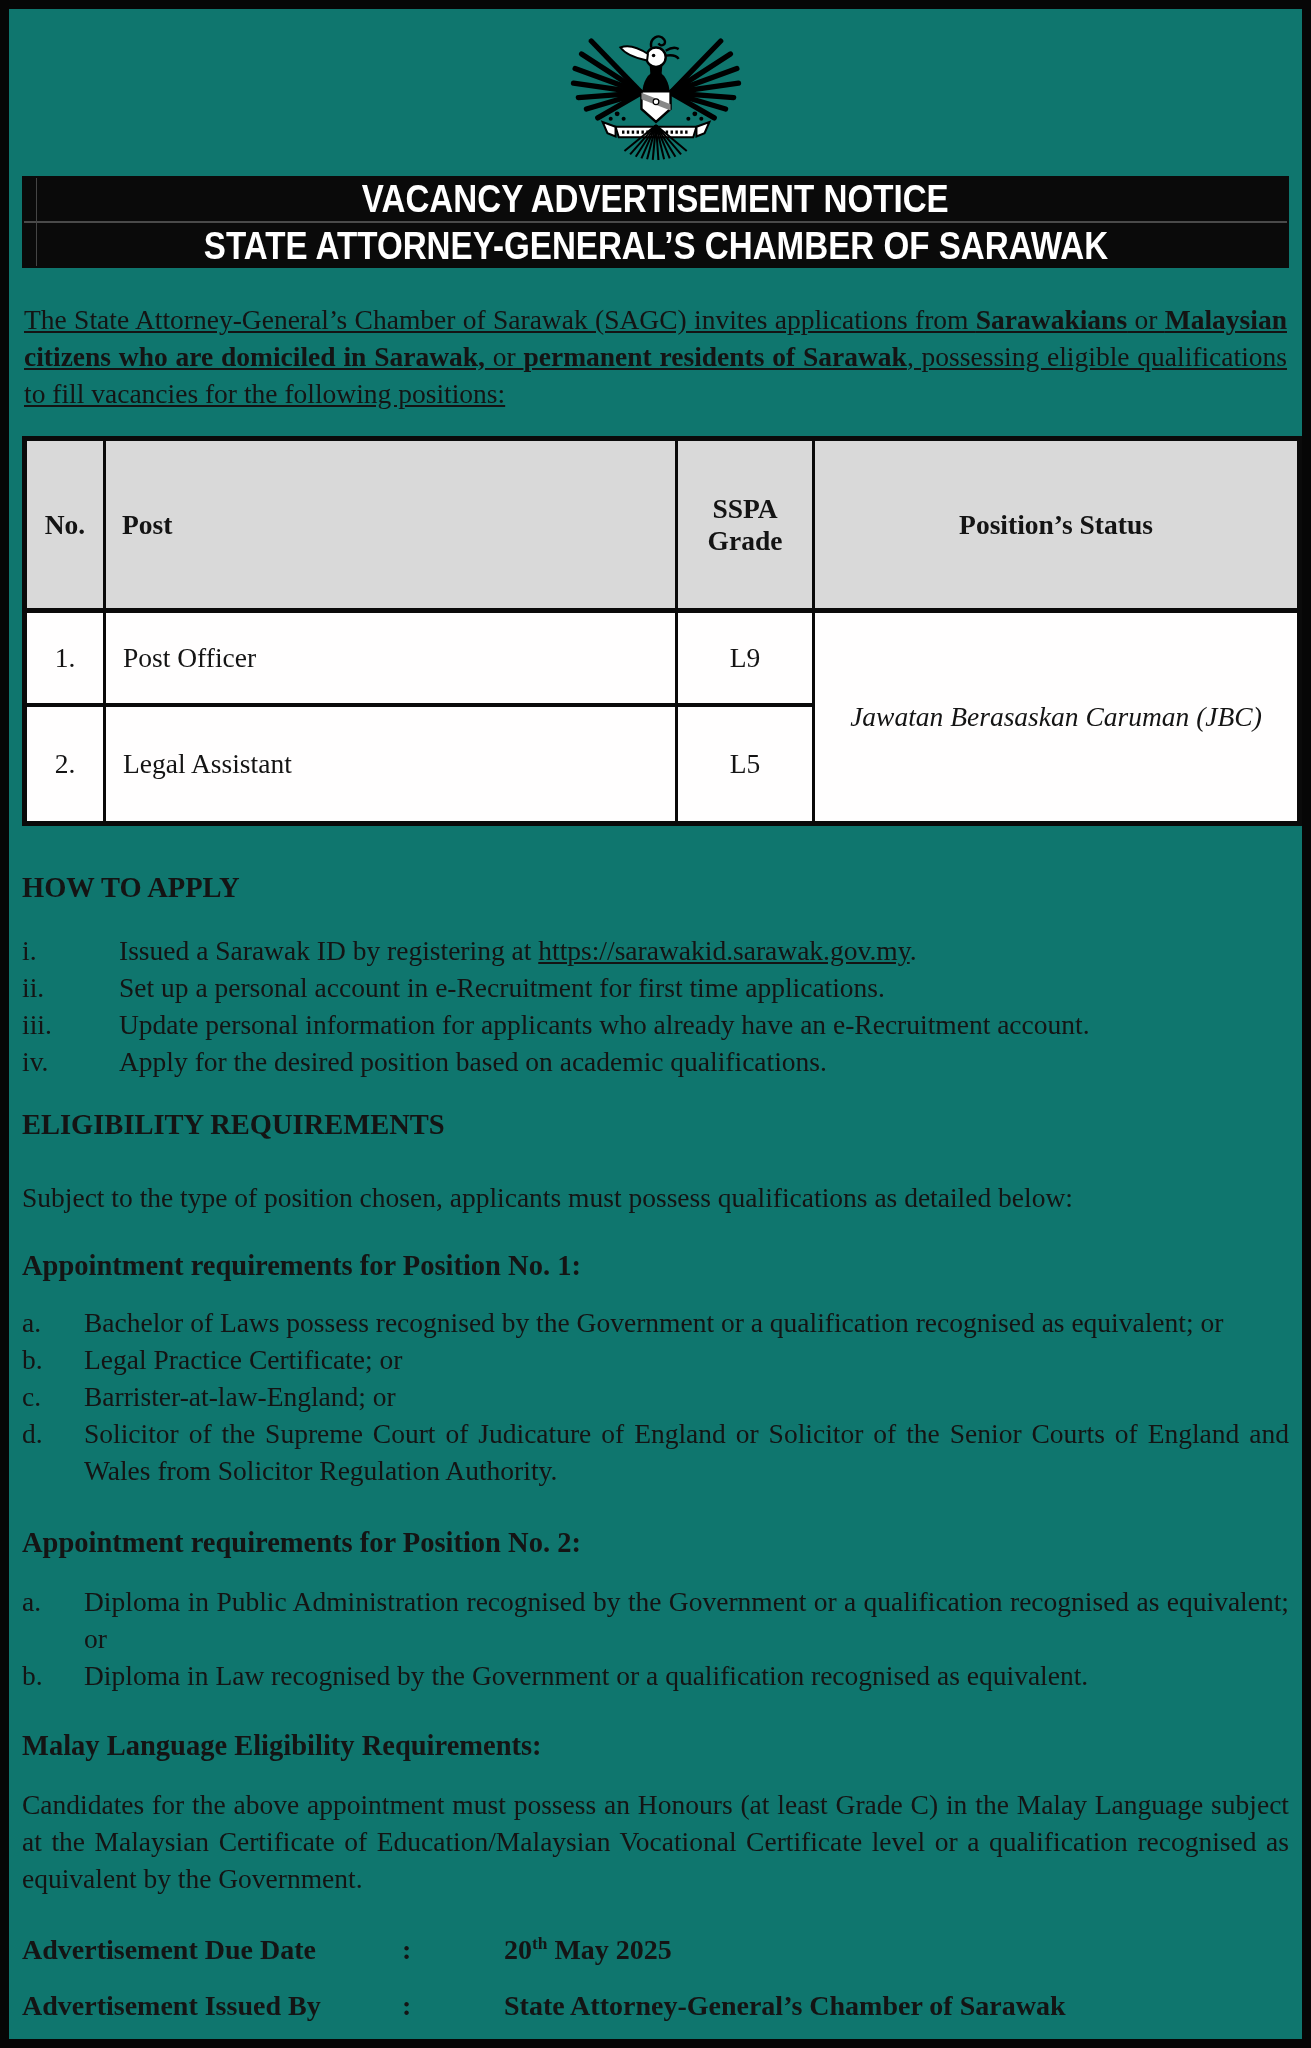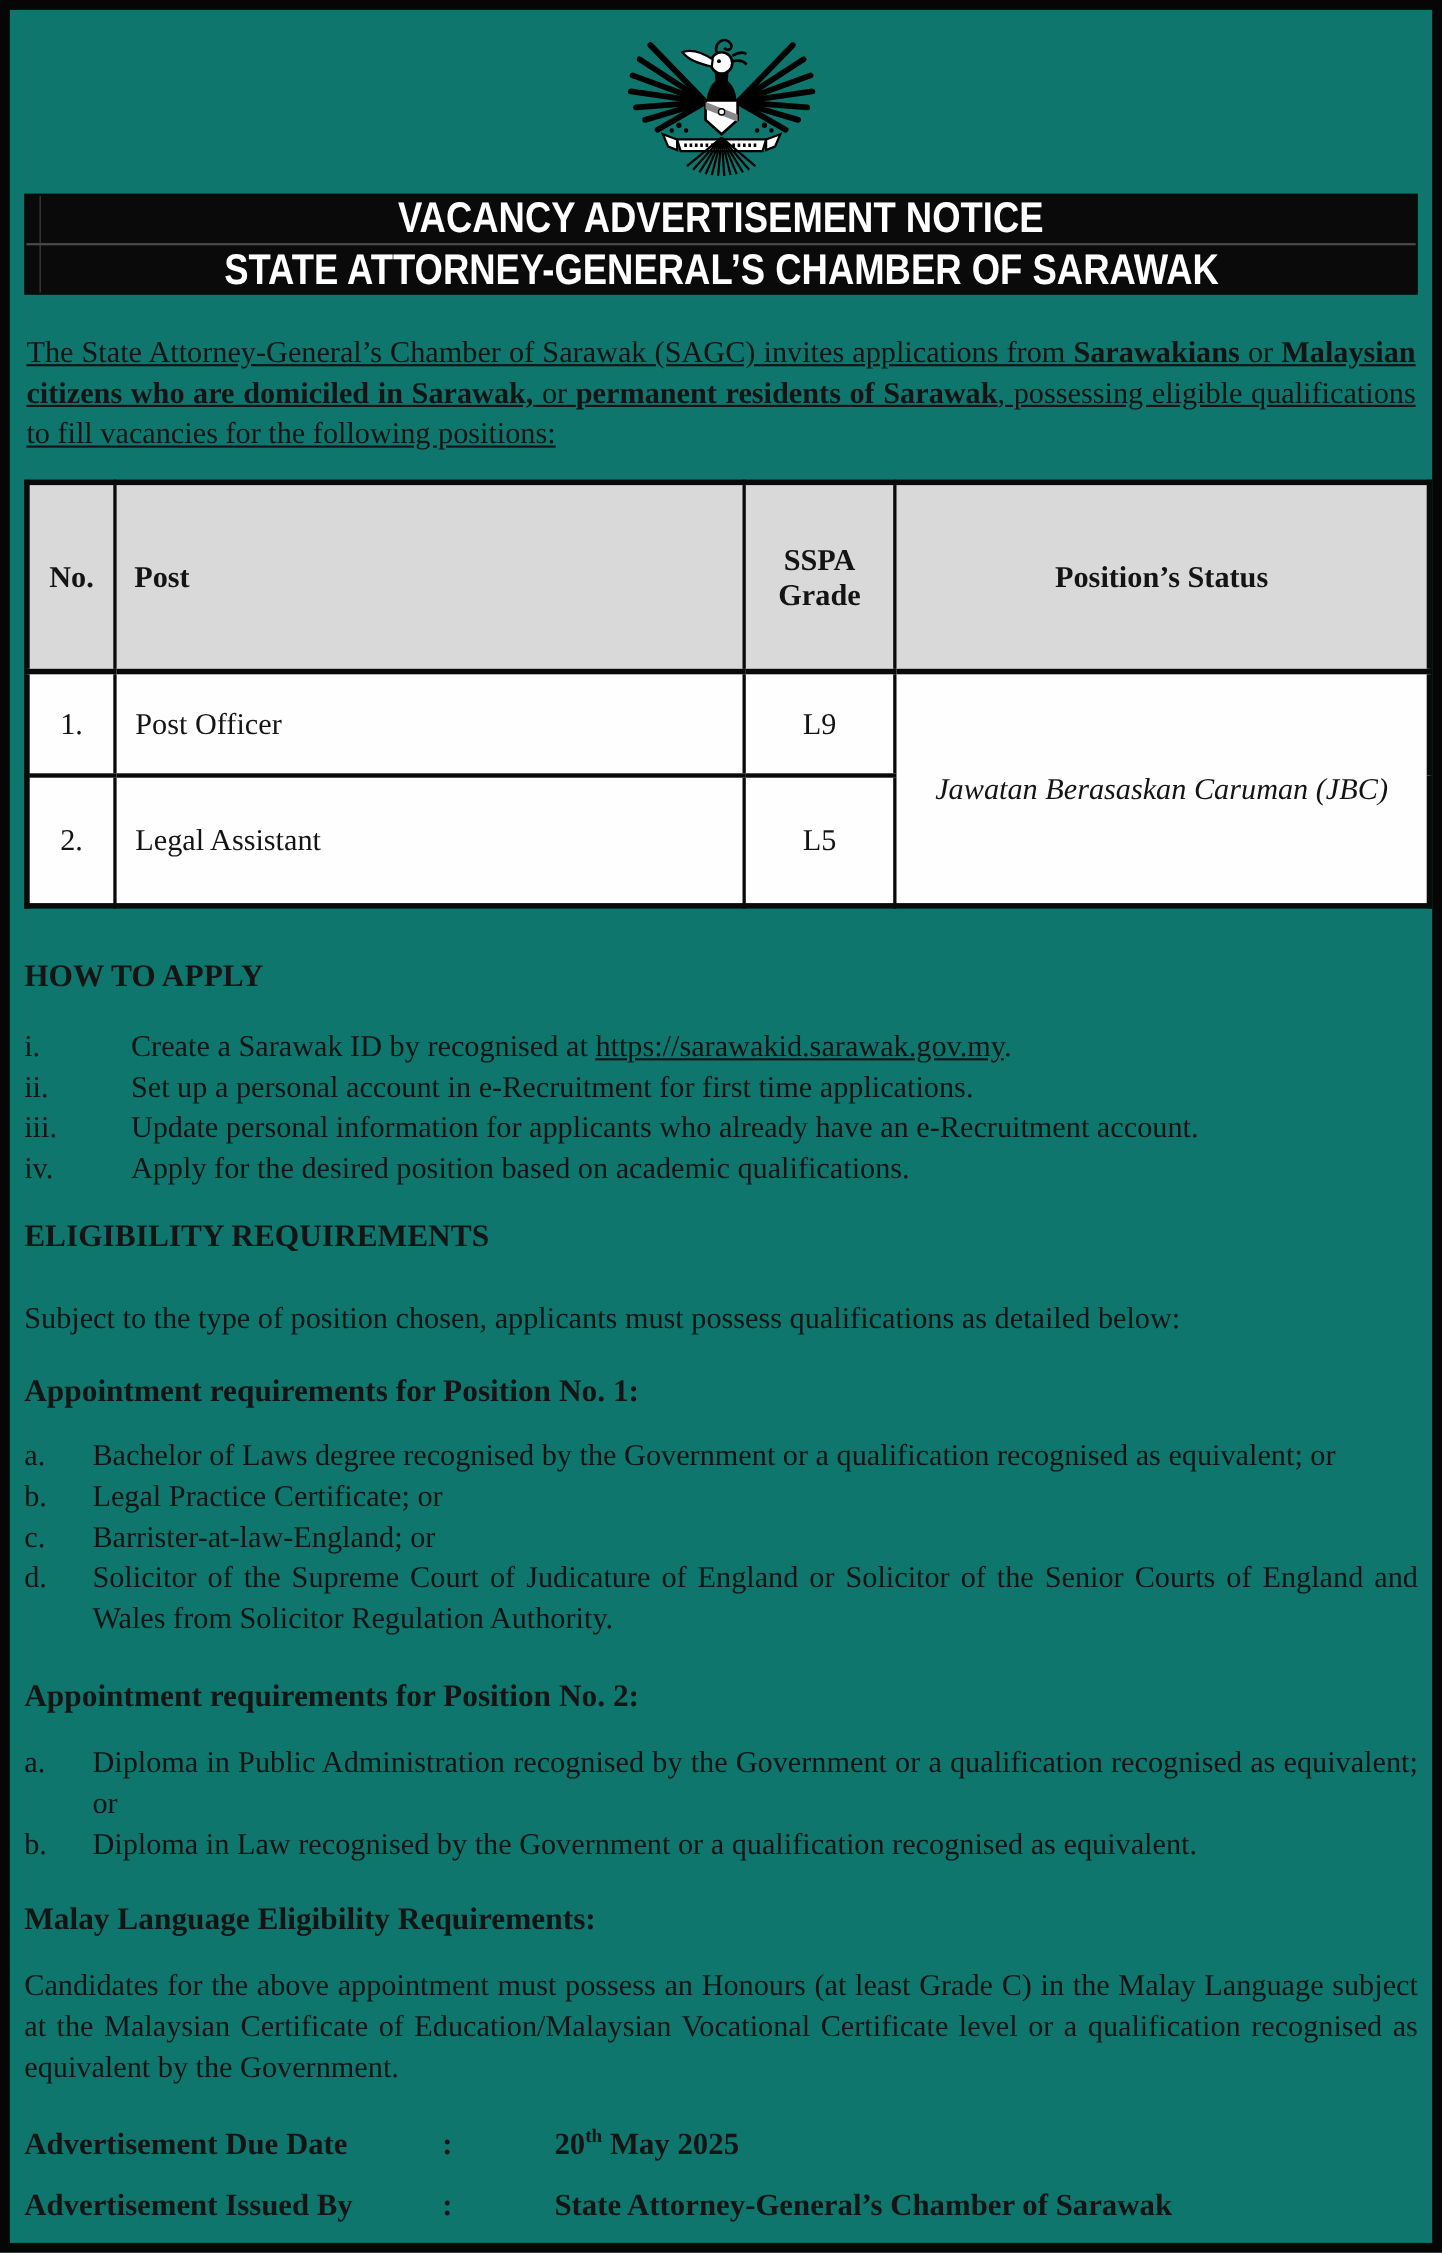--- a/index.html
+++ b/index.html
@@ -187,21 +187,21 @@
         <td class="c-post">Legal Assistant</td>
         <td class="c-grade">L5</td>
       </tr>
     </tbody>
   </table>
 
   <div class="h-major how-heading">HOW TO APPLY</div>
   <div class="steps">
     <div class="li">
       <span class="num">i.</span>
-      <span class="txt"><span>Create a Sarawak ID by recognised at </span><a class="doc-link" href="#">https://sarawakid.sarawak.gov.my</a><span>.</span></span>
+      <span class="txt"><span>Issued a Sarawak ID by registering at </span><a class="doc-link" href="#">https://sarawakid.sarawak.gov.my</a><span>.</span></span>
     </div>
     <div class="li">
       <span class="num">ii.</span>
       <span class="txt">Set up a personal account in e-Recruitment for first time applications.</span>
     </div>
     <div class="li">
       <span class="num">iii.</span>
       <span class="txt">Update personal information for applicants who already have an e-Recruitment account.</span>
     </div>
     <div class="li">
@@ -210,21 +210,21 @@
     </div>
   </div>
 
   <div class="h-major elig-heading">ELIGIBILITY REQUIREMENTS</div>
   <p class="subject-par" style="margin-bottom:0;">Subject to the type of position chosen, applicants must possess qualifications as detailed below:</p>
 
   <div class="h-major pos-heading1">Appointment requirements for Position No. 1:</div>
   <div class="pos1-list">
     <div class="li">
       <span class="alpha">a.</span>
-      <span class="txt just">Bachelor of Laws degree recognised by the Government or a qualification recognised as equivalent; or</span>
+      <span class="txt just">Bachelor of Laws possess recognised by the Government or a qualification recognised as equivalent; or</span>
     </div>
     <div class="li">
       <span class="alpha">b.</span>
       <span class="txt">Legal Practice Certificate; or</span>
     </div>
     <div class="li">
       <span class="alpha">c.</span>
       <span class="txt">Barrister-at-law-England; or</span>
     </div>
     <div class="li">

